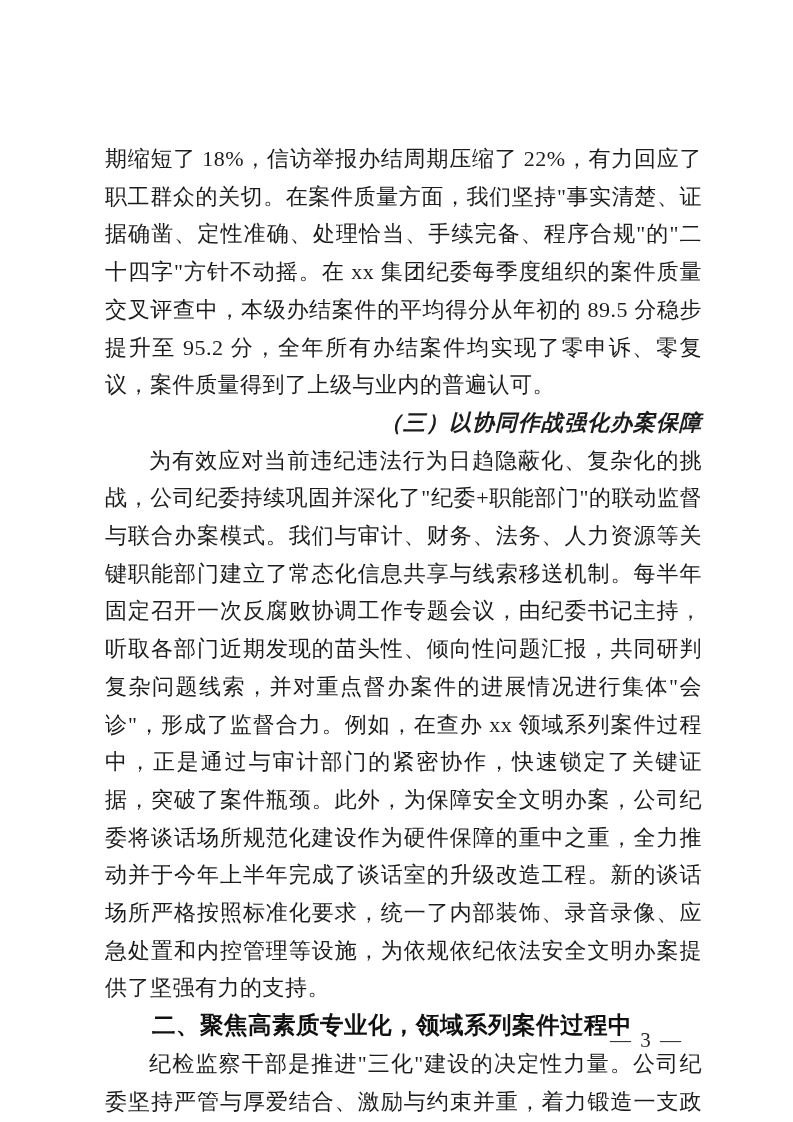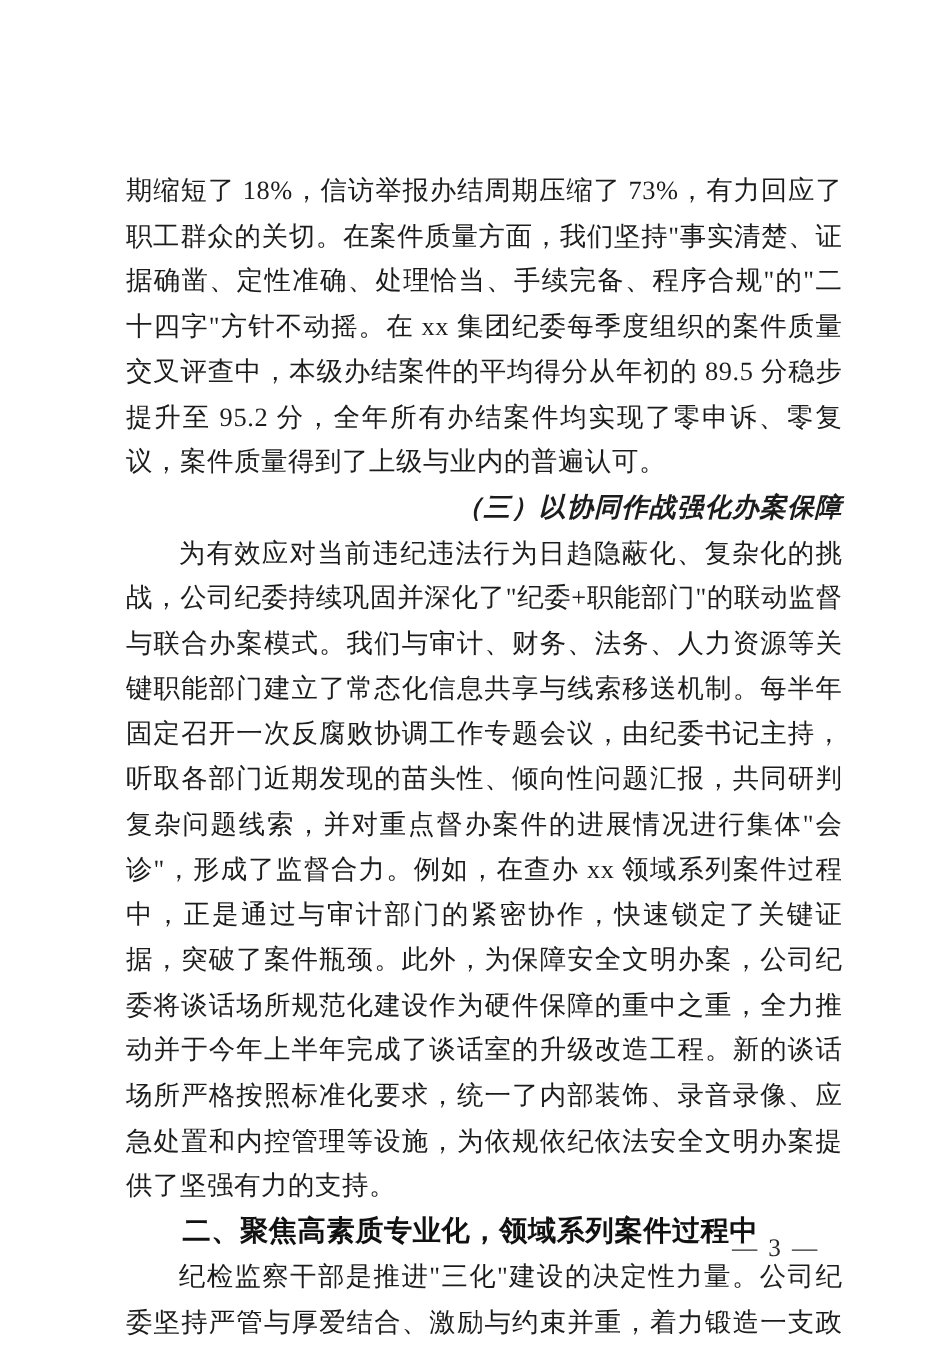--- a/index.html
+++ b/index.html
@@ -62,20 +62,20 @@
     letter-spacing: 2px;
     color: #2a2a2a;
     font-family: "Liberation Serif", "DejaVu Serif", serif;
   }
 </style>
 </head>
 <body>
 
 <div class="page">
   <div class="content">
-    <p class="para">期缩短了 18%，信访举报办结周期压缩了 73%，有力回应了职工群众的关切。在案件质量方面，我们坚持"事实清楚、证据确凿、定性准确、处理恰当、手续完备、程序合规"的"二十四字"方针不动摇。在 xx 集团纪委每季度组织的案件质量交叉评查中，本级办结案件的平均得分从年初的 89.5 分稳步提升至 95.2 分，全年所有办结案件均实现了零申诉、零复议，案件质量得到了上级与业内的普遍认可。</p>
+    <p class="para">期缩短了 18%，信访举报办结周期压缩了 22%，有力回应了职工群众的关切。在案件质量方面，我们坚持"事实清楚、证据确凿、定性准确、处理恰当、手续完备、程序合规"的"二十四字"方针不动摇。在 xx 集团纪委每季度组织的案件质量交叉评查中，本级办结案件的平均得分从年初的 89.5 分稳步提升至 95.2 分，全年所有办结案件均实现了零申诉、零复议，案件质量得到了上级与业内的普遍认可。</p>
     <h3 class="heading-kai">（三）以协同作战强化办案保障</h3>
     <p class="para indent">为有效应对当前违纪违法行为日趋隐蔽化、复杂化的挑战，公司纪委持续巩固并深化了"纪委+职能部门"的联动监督与联合办案模式。我们与审计、财务、法务、人力资源等关键职能部门建立了常态化信息共享与线索移送机制。每半年固定召开一次反腐败协调工作专题会议，由纪委书记主持，听取各部门近期发现的苗头性、倾向性问题汇报，共同研判复杂问题线索，并对重点督办案件的进展情况进行集体"会诊"，形成了监督合力。例如，在查办 xx 领域系列案件过程中，正是通过与审计部门的紧密协作，快速锁定了关键证据，突破了案件瓶颈。此外，为保障安全文明办案，公司纪委将谈话场所规范化建设作为硬件保障的重中之重，全力推动并于今年上半年完成了谈话室的升级改造工程。新的谈话场所严格按照标准化要求，统一了内部装饰、录音录像、应急处置和内控管理等设施，为依规依纪依法安全文明办案提供了坚强有力的支持。</p>
     <h2 class="heading-hei">二、聚焦高素质专业化，领域系列案件过程中</h2>
     <p class="para indent">纪检监察干部是推进"三化"建设的决定性力量。公司纪委坚持严管与厚爱结合、激励与约束并重，着力锻造一支政治过硬、本领高强、作风优</p>
   </div>
   <div class="page-footer">— 3 —</div>
 </div>
 
 </body></html>

